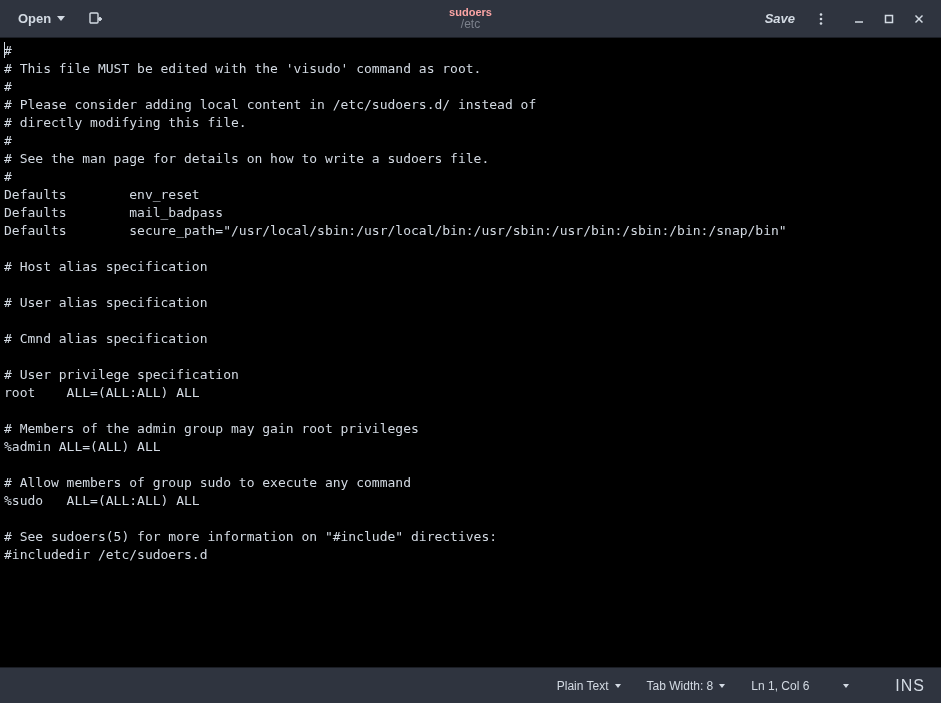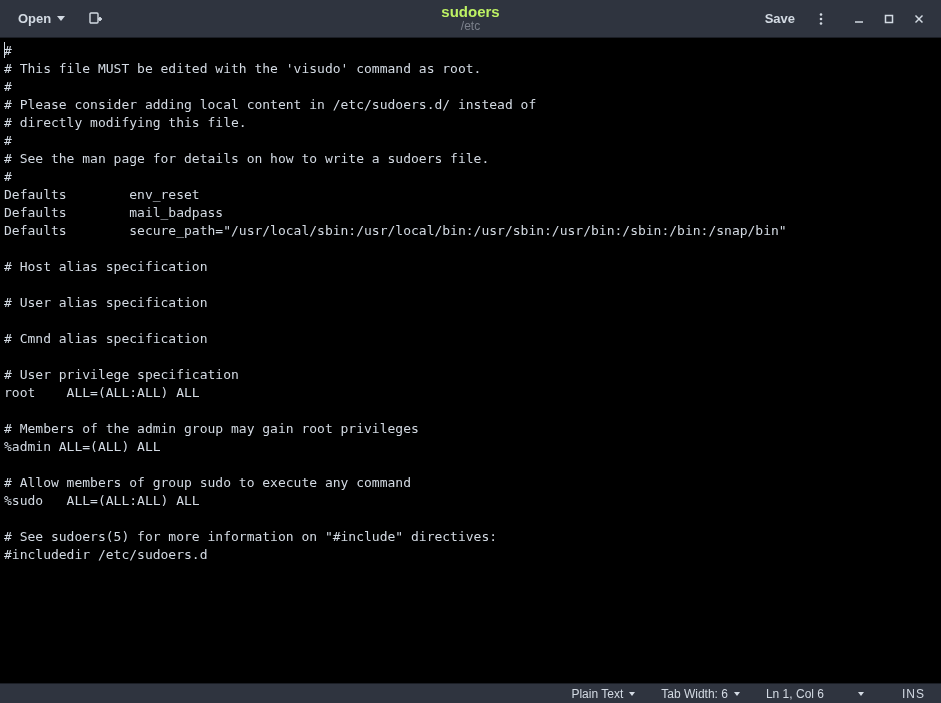--- a/index.html
+++ b/index.html
@@ -58,41 +58,42 @@
       align-items: center;
     }
     .titlebar-center {
       position: absolute;
       left: 50%;
       transform: translateX(-50%);
       text-align: center;
       line-height: 1.1;
     }
     .title-text {
-      font-size: 15px;
+      font-size: 11px;
       font-weight: 600;
-      color: #bef264;
+      color: #fca5a5;
     }
     .subtitle-text {
       font-size: 12px;
       color: #7c818c;
     }
     .titlebar-right {
       margin-left: auto;
       display: flex;
       align-items: center;
       gap: 2px;
     }
     .save-button {
       padding: 5px 10px;
       color: #d3dae3;
       font-size: 13px;
       font-weight: 600;
       border-radius: 3px;
       cursor: pointer;
+      font-style: italic;
     }
     .icon-button {
       width: 28px;
       height: 28px;
       display: flex;
       align-items: center;
       justify-content: center;
       color: #d3dae3;
       border-radius: 3px;
       cursor: pointer;
@@ -118,21 +119,21 @@
     .cursor {
       position: absolute;
       top: 4px;
       left: 4px;
       width: 1px;
       height: 16px;
       background: #d3dae3;
     }
     .statusbar {
       background: #2f343f;
-      height: 20px;
+      height: 36px;
       display: flex;
       align-items: center;
       padding: 0 12px;
       border-top: 1px solid #1b1e25;
       font-size: 12px;
       color: #d3dae3;
     }
     .status-right {
       margin-left: auto;
       display: flex;
@@ -151,22 +152,22 @@
       padding: 2px 4px;
     }
     .small-chevron {
       width: 0;
       height: 0;
       border-left: 3px solid transparent;
       border-right: 3px solid transparent;
       border-top: 4px solid #d3dae3;
     }
     .ins-label {
-      margin-left: 12px;
-      font-size: 12px;
+      margin-left: 20px;
+      font-size: 16px;
       letter-spacing: 1px;
     }
   </style>
 </head>
 <body>
 
 <div class="titlebar">
   <div class="titlebar-left">
     <div class="open-button">
       <span>Open</span>
@@ -246,21 +247,21 @@
 # See sudoers(5) for more information on "#include" directives:
 #includedir /etc/sudoers.d</span></div>
 
 <div class="statusbar">
   <div class="status-right">
     <div class="status-item">
       <span>Plain Text</span>
       <span class="small-chevron"></span>
     </div>
     <div class="status-item">
-      <span>Tab Width: 6</span>
+      <span>Tab Width: 8</span>
       <span class="small-chevron"></span>
     </div>
     <div class="status-item">
       <span>Ln 1, Col 6</span>
       <span class="small-chevron" style="margin-left:28px"></span>
     </div>
     <div class="status-static ins-label">
       <span>INS</span>
     </div>
   </div>

